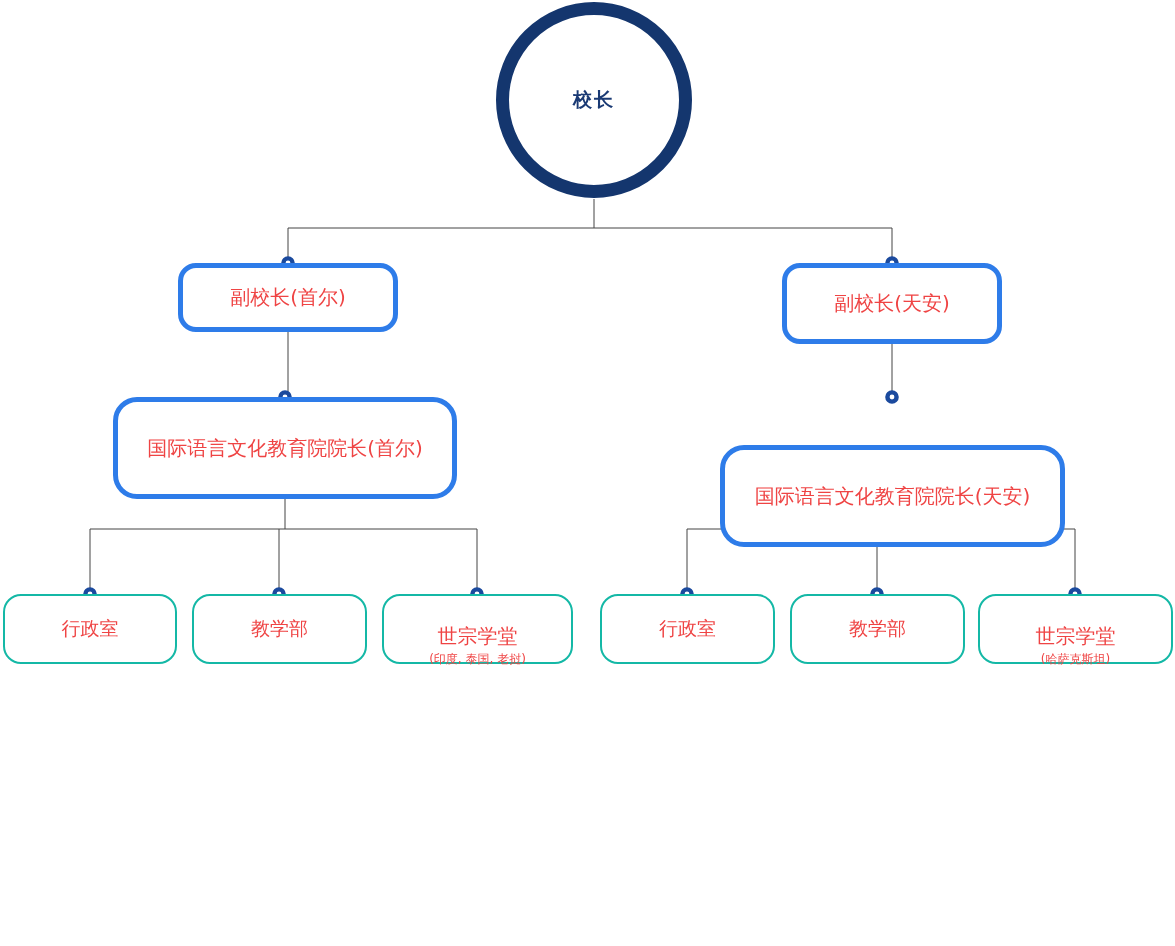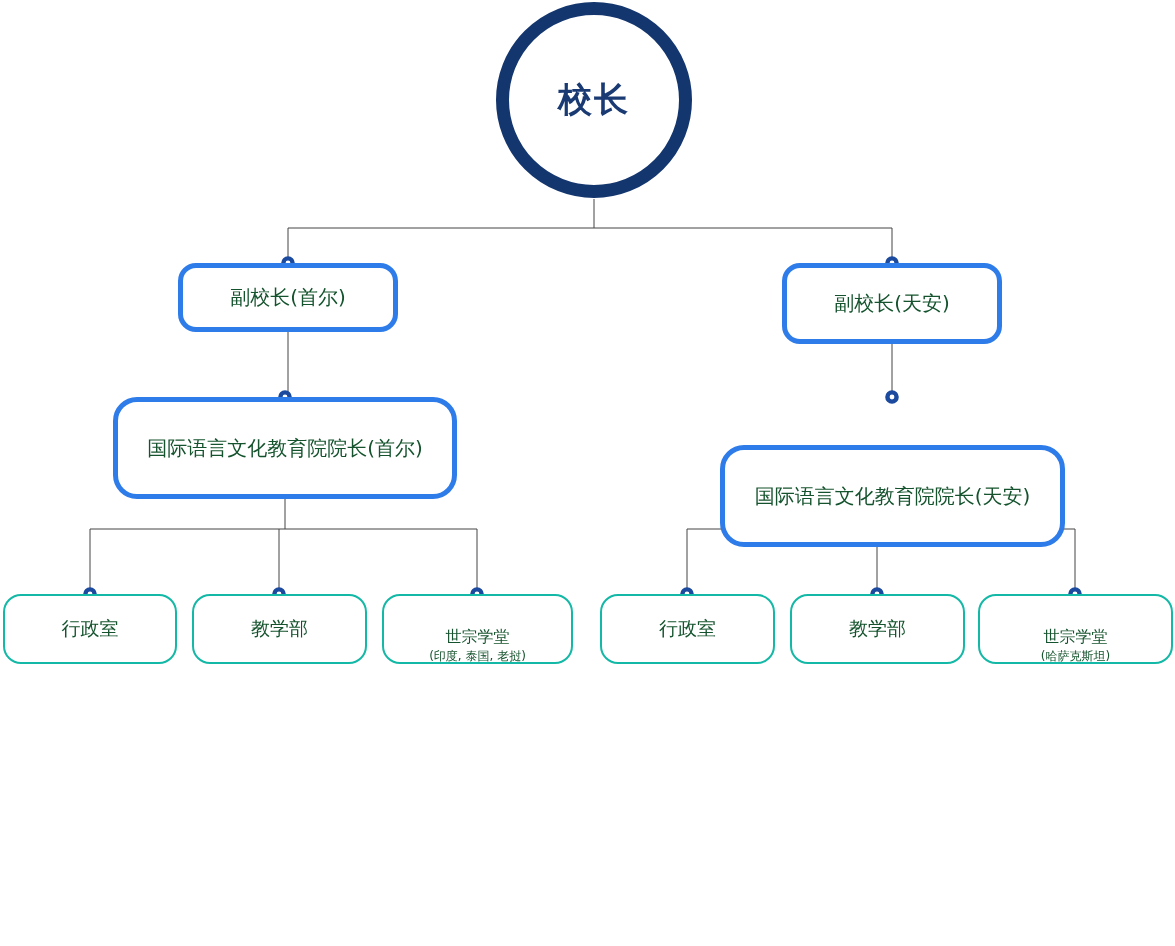--- a/index.html
+++ b/index.html
@@ -25,45 +25,45 @@
   }
   .node {
     position: absolute;
     box-sizing: border-box;
     background: #ffffff;
     display: flex;
     flex-direction: column;
     align-items: center;
     justify-content: center;
     text-align: center;
-    color: #14532d;
+    color: #ef4444;
   }
   .node-root {
     border: 13px solid #14366e;
     border-radius: 50%;
     color: #1a3a74;
     font-weight: bold;
-    font-size: 34px;
+    font-size: 19px;
     letter-spacing: 2px;
   }
   .node-mid {
     border: 5px solid #2e7ce9;
     border-radius: 18px;
     font-size: 20px;
   }
   .node-dean {
     border-radius: 24px;
     font-size: 20px;
   }
   .node-leaf {
     border: 2px solid #14b8a6;
     border-radius: 18px;
     font-size: 19px;
   }
-  .leaf-line1 { font-size: 16px; line-height: 1.45; margin-top: 32px; }
+  .leaf-line1 { font-size: 20px; line-height: 1.45; margin-top: 32px; }
   .leaf-line2 { font-size: 12px; line-height: 1.45; }
 </style>
 </head>
 <body>
 
 <div class="canvas">
 
   <svg class="svg-layer" viewBox="0 0 1175 946" xmlns="http://www.w3.org/2000/svg">
     <g stroke="#444444" stroke-width="1" fill="none">
       <path d="M594 199 V228"></path>

